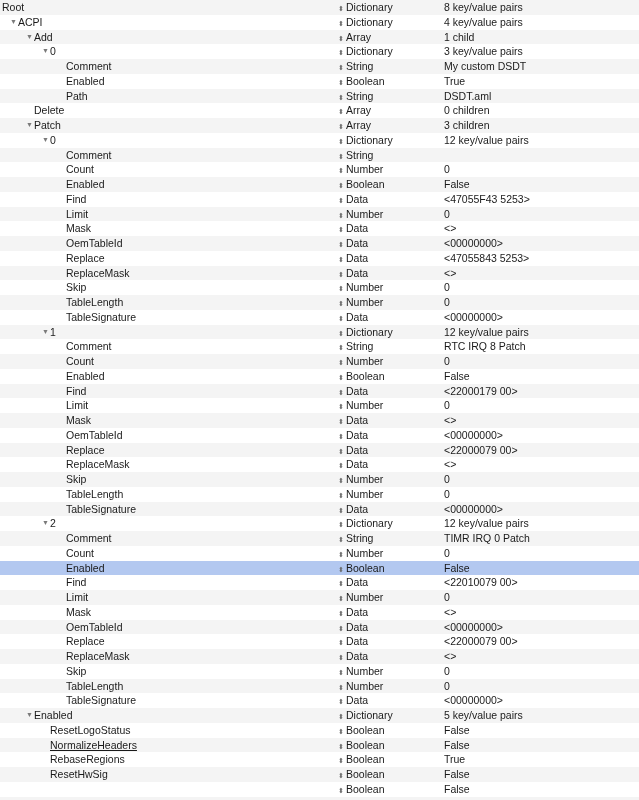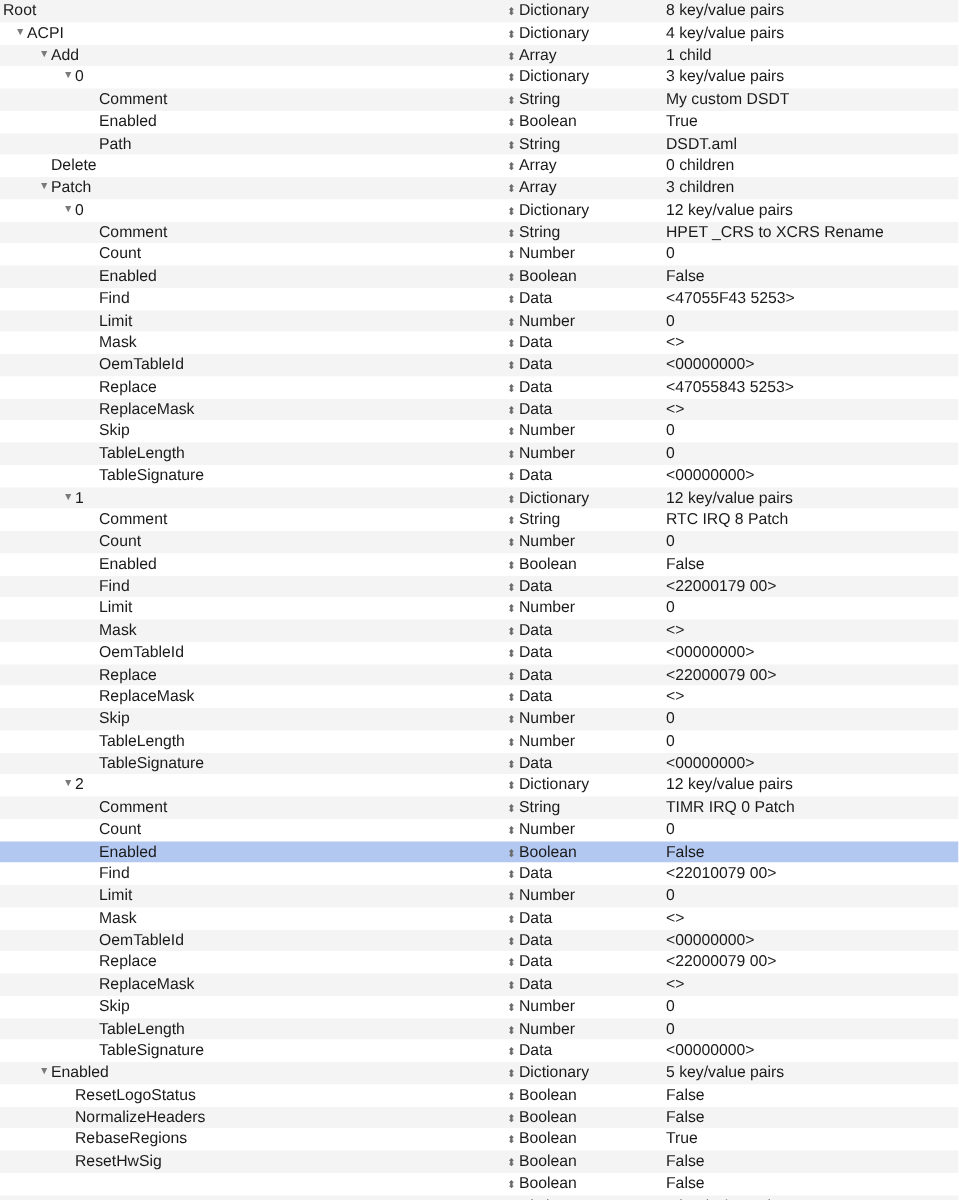--- a/index.html
+++ b/index.html
@@ -110,21 +110,20 @@
     </span>
     <span class="value">12 key/value pairs</span>
   </div>
     <div class="row">
     <span class="key" style="left: 66px;">
       <span class="key-label">Comment</span>
     </span>
     <span class="type">
       <span class="stepper">⬍</span><span class="type-label">String</span>
     </span>
-    <span class="value">HPET _CRS to XCRS Rename</span>
   </div>
     <div class="row">
     <span class="key" style="left: 66px;">
       <span class="key-label">Count</span>
     </span>
     <span class="type">
       <span class="stepper">⬍</span><span class="type-label">Number</span>
     </span>
     <span class="value">0</span>
   </div>
@@ -464,21 +463,21 @@
     <div class="row">
     <span class="key" style="left: 50px;">
       <span class="key-label">ResetLogoStatus</span>
     </span>
     <span class="type">
       <span class="stepper">⬍</span><span class="type-label">Boolean</span>
     </span>
     <span class="value">False</span>
   </div>
     <div class="row">
-    <span class="key" style="left: 50px;">
+    <span class="key" style="left: 50px; text-decoration: underline;">
       <span class="key-label">NormalizeHeaders</span>
     </span>
     <span class="type">
       <span class="stepper">⬍</span><span class="type-label">Boolean</span>
     </span>
     <span class="value">False</span>
   </div>
     <div class="row">
     <span class="key" style="left: 50px;">
       <span class="key-label">RebaseRegions</span>

